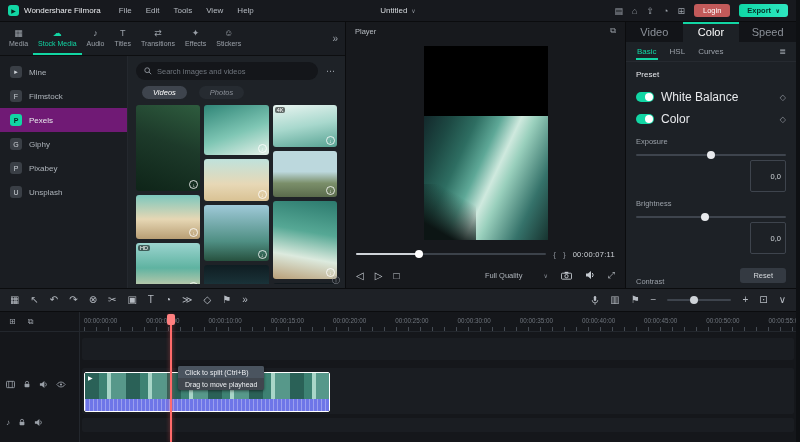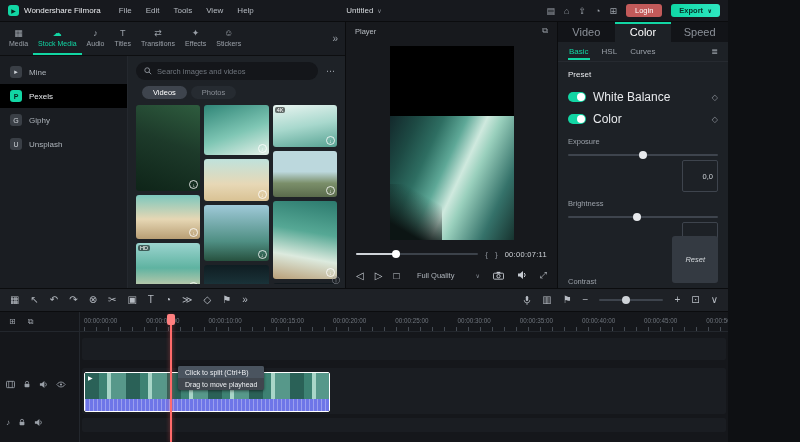--- a/index.html
+++ b/index.html
@@ -1,18 +1,18 @@
 <!DOCTYPE html>
 <html><head>
 <meta charset="utf-8">
 <style>
   * { box-sizing: border-box; margin: 0; padding: 0; }
   html,body { background:#0e1013; }
   body { font-family:"Liberation Sans","DejaVu Sans",sans-serif; }
-  .app { position:relative; width:728px; height:442px; background:#15171b; color:#c9cdd3; overflow:hidden; font-size:8px; }
+  .app { position:relative; width:796px; height:442px; background:#15171b; color:#c9cdd3; overflow:hidden; font-size:8px; }
 
   
   .menubar { position:absolute; top:0; left:0; right:0; height:22px; background:#17191e; display:flex; align-items:center; padding:0 8px; gap:10px; border-bottom:1px solid #0b0c0e; z-index:20; }
   .logo { display:flex; align-items:center; gap:5px; }
   .logo-mark { width:11px; height:11px; background:#12d6a4; border-radius:3px; color:#07261e; font-size:6px; display:flex; align-items:center; justify-content:center; }
   .logo-text { color:#e8eaed; font-size:8px; }
   .menus { display:flex; gap:14px; margin-left:8px; }
   .menu-item { color:#b6bbc2; font-size:8px; cursor:default; }
   .project { position:absolute; left:50%; transform:translateX(-50%); display:flex; gap:4px; align-items:center; color:#d5d9dd; }
   .caret { color:#8b9098; font-size:6px; }
@@ -31,32 +31,32 @@
   .tabs { height:34px; display:flex; align-items:stretch; padding:0 4px; border-bottom:1px solid #0d0e10; }
   .tabs-list { display:flex; flex:1; }
   .tab { display:flex; flex-direction:column; align-items:center; justify-content:center; gap:2px; padding:2px 5px; color:#9aa0a8; border-bottom:2px solid transparent; }
   .tab.active { color:#12d6a4; border-bottom-color:#12d6a4; }
   .tab-ic { font-size:9px; line-height:9px; }
   .tab-lb { font-size:7px; white-space:nowrap; }
   .tabs-more { align-self:center; color:#9aa0a8; font-size:10px; padding:0 3px; }
   .left-body { flex:1; display:flex; min-height:0; }
   .sidebar { width:128px; border-right:1px solid #24282e; padding-top:4px; display:flex; flex-direction:column; }
   .side-item { height:24px; display:flex; align-items:center; gap:7px; padding:0 10px; color:#aeb4bb; }
-  .side-item.active { background:#000000; color:#e8eaed; }
+  .side-item.active { background:#701a75; color:#e8eaed; }
   .side-ic { width:12px; height:12px; border-radius:3px; background:#3a3f46; color:#cfd3d8; font-size:7px; display:flex; align-items:center; justify-content:center; flex:none; }
   .side-ic.teal { background:#12d6a4; color:#07261e; font-weight:bold; }
   .side-lb { font-size:8px; }
 
   .stock { flex:1; display:flex; flex-direction:column; padding:6px 8px 4px; gap:6px; min-width:0; position:relative; background:#1e2227; }
   .search-row { display:flex; align-items:center; gap:6px; }
   .search { flex:1; height:18px; background:#14161a; border-radius:9px; display:flex; align-items:center; gap:5px; padding:0 8px; }
   .search input { flex:1; background:transparent; border:none; outline:none; color:#c9cdd3; font-size:7.5px; font-family:inherit; min-width:0; }
   .search input::placeholder { color:#6f757d; }
   .more-btn { color:#9aa0a8; font-size:9px; padding:0 2px; }
-  .pills-row { display:flex; gap:4px; padding-left:6px; }
+  .pills-row { display:flex; gap:12px; padding-left:6px;font-style:italic; }
   .pill { padding:2px 11px; border-radius:9px; font-size:7.5px; color:#8b9098; background:#262b31; }
   .pill.active { background:#3e444d; color:#fff; }
   .grid { flex:1; display:flex; gap:4px; overflow:hidden; min-height:0; }
   .gcol { flex:1; display:flex; flex-direction:column; gap:4px; min-width:0; }
   .tile { position:relative; border-radius:3px; background:#23262b; flex:none; }
   .badge { position:absolute; top:2px; left:2px; font-size:5.5px; color:#fff; background:rgba(0,0,0,.55); border-radius:2px; padding:0 2px; }
   .badge:empty { display:none; }
   .dl { position:absolute; bottom:2px; right:2px; width:9px; height:9px; border:1px solid rgba(255,255,255,.8); border-radius:50%; color:#fff; font-size:5.5px; line-height:8px; text-align:center; }
   .info { position:absolute; bottom:2px; right:5px; color:#8b9098; font-size:8px; }
   .t1 { background:linear-gradient(200deg,#2e5c3e,#1d3a2a 45%,#0e2418); }
@@ -108,21 +108,21 @@
   .tgl { width:18px; height:10px; border-radius:5px; background:#12d6a4; position:relative; flex:none; }
   .tgl::after { content:""; position:absolute; right:1px; top:1px; width:8px; height:8px; border-radius:50%; background:#fff; }
   .toggle-label { flex:1; color:#e8eaed; font-size:12px; }
   .kf { color:#8b9098; font-size:8px; }
   .slider-group { margin-top:7px; }
   .slider-label { color:#9aa0a8; font-size:7.5px; }
   .slider { height:2px; background:#3e444d; border-radius:1px; position:relative; margin:8px 0 4px; }
   .slider-handle { position:absolute; top:-3px; width:8px; height:8px; border-radius:50%; background:#e8eaed; transform:translateX(-50%); }
   .value-box { width:36px; height:13px; border:1px solid #3e444d; border-radius:2px; margin-left:auto; display:flex; align-items:center; justify-content:flex-end; padding:15px 4px; color:#cfd3d8; font-size:7.5px; }
   .contrast-lb { margin-top:23px; color:#9aa0a8; font-size:7.5px; }
-  .reset { position:absolute; bottom:5px; right:10px; background:#343a42; color:#d5d9dd; border:none; border-radius:3px; padding:19px 13px; font-size:7.5px; font-family:inherit;font-style:italic; }
+  .reset { position:absolute; bottom:5px; right:10px; background:#343a42; color:#d5d9dd; border:none; border-radius:3px; padding:3px 13px; font-size:7.5px; font-family:inherit; }
 
   
   .toolbar { position:absolute; top:288px; left:0; right:0; height:24px; background:#1e2126; border-top:1px solid #0b0c0e; border-bottom:1px solid #0b0c0e; display:flex; align-items:center; gap:11px; padding:0 10px; color:#b6bbc2; z-index:15; }
   .tb-group { display:flex; align-items:center; gap:11px; }
   .tb-icon { font-size:10px; line-height:10px; }
   .tb-spacer { flex:1; }
   .zoom-track { width:64px; height:2px; background:#3e444d; border-radius:1px; position:relative; }
   .zoom-handle { position:absolute; left:42%; top:-3px; width:8px; height:8px; border-radius:50%; background:#cfd3d8; transform:translateX(-50%); }
 
   
@@ -246,31 +246,39 @@
         <span class="tabs-more">»</span>
       </div>
       <div class="left-body">
         <aside class="sidebar">
 
             <div class="side-item">
               <span class="side-ic">▸</span>
               <span class="side-lb">Mine</span>
             </div>
 
+            <div class="side-item">
+              <span class="side-ic">F</span>
+              <span class="side-lb">Filmstock</span>
+            </div>
 
             <div class="side-item active">
               <span class="side-ic teal">P</span>
               <span class="side-lb">Pexels</span>
             </div>
 
             <div class="side-item">
               <span class="side-ic">G</span>
               <span class="side-lb">Giphy</span>
             </div>
 
+            <div class="side-item">
+              <span class="side-ic">P</span>
+              <span class="side-lb">Pixabey</span>
+            </div>
 
             <div class="side-item">
               <span class="side-ic">U</span>
               <span class="side-lb">Unsplash</span>
             </div>
           </aside>
         <div class="stock">
           <div class="search-row">
             <div class="search">
               <svg width="8" height="8" viewBox="0 0 10 10">

